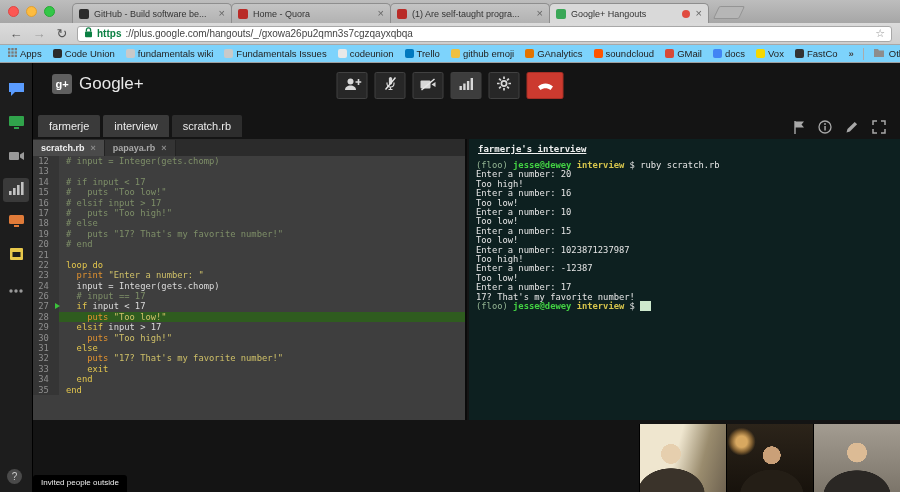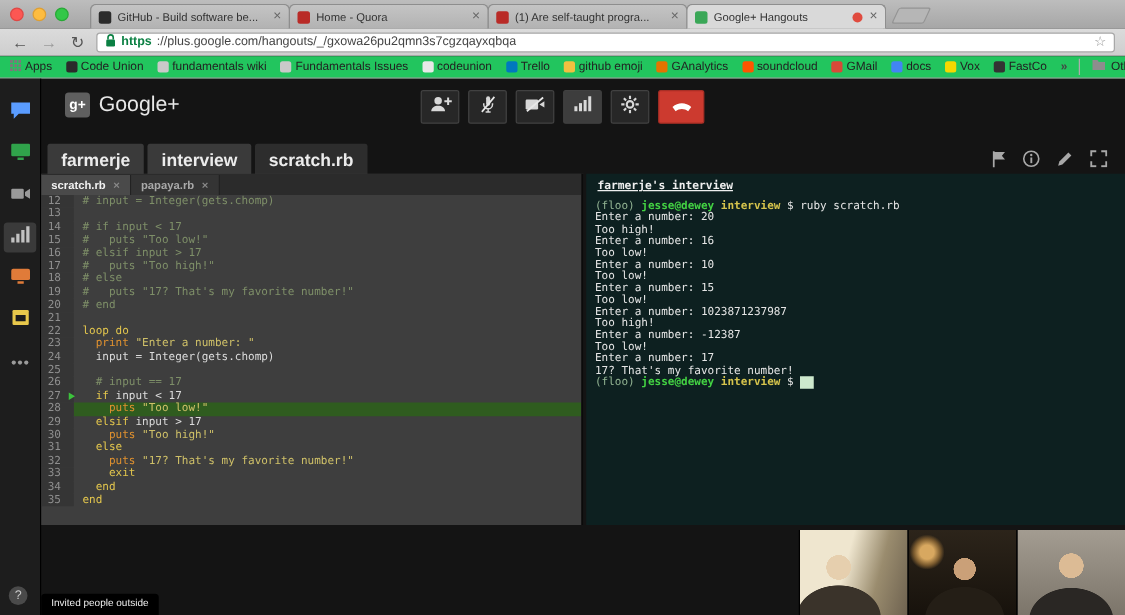--- a/index.html
+++ b/index.html
@@ -24,41 +24,41 @@
   
   .toolbar{position:absolute;top:23px;left:0;width:900px;height:22px;background:linear-gradient(#dbdbdb,#cecece);border-bottom:1px solid #a8a8a8;display:flex;align-items:center;padding:0 8px;gap:7px}
   .navbtn{color:#555;font-size:13px;line-height:1;width:16px;text-align:center}
   .navbtn.dim{color:#9a9a9a}
   .omnibox{flex:1;height:16px;background:#fff;border:1px solid #a8a8a8;border-radius:3px;display:flex;align-items:center;padding:0 6px;font-size:10px;gap:4px;overflow:hidden}
   .scheme{color:#0b8043;font-weight:bold}
   .rest{color:#444;white-space:nowrap;overflow:hidden}
   .star{color:#999;font-size:11px;margin-left:auto;flex:0 0 auto}
 
   
-  .bookmarks{position:absolute;top:45px;left:0;width:900px;height:18px;background:#22c55e;border-bottom:1px solid #9f9f9f;display:flex;align-items:center;padding:0 8px;font-size:9.5px;color:#222;overflow:hidden}
+  .bookmarks{position:absolute;top:45px;left:0;width:900px;height:18px;background:#7dd3fc;border-bottom:1px solid #9f9f9f;display:flex;align-items:center;padding:0 8px;font-size:9.5px;color:#222;overflow:hidden}
   .bm{display:flex;align-items:center;gap:3px;margin-right:11px;white-space:nowrap}
   .bmic{width:9px;height:9px;border-radius:2px;flex:0 0 auto}
   .bm-spacer{flex:1}
   .chev{color:#444;margin-right:9px;font-weight:bold}
   .otherbm{display:flex;align-items:center;gap:4px;border-left:1px solid #ababab;padding-left:9px;white-space:nowrap}
 
   
   .hangout{position:absolute;top:63px;left:0;width:900px;height:429px;background:#141414}
   .side{position:absolute;top:0;left:0;width:33px;height:429px;background:#1d1d1d;border-right:1px solid #000;display:flex;flex-direction:column;align-items:center;padding-top:16px;gap:9px}
   .sideitem{width:26px;height:24px;display:flex;align-items:center;justify-content:center;border-radius:3px}
   .sideitem.active{background:#3a3a3a}
   .help{position:absolute;left:7px;bottom:8px;width:15px;height:15px;border-radius:50%;background:#4a4a4a;color:#ccc;font-size:10px;text-align:center;line-height:15px}
   .logo{position:absolute;top:11px;left:52px;display:flex;align-items:center;gap:7px;color:#e8e8e8;font-size:17px}
   .logoicon{width:20px;height:20px;border-radius:3px;background:#5f5f5f;color:#fff;font-size:11px;font-weight:bold;text-align:center;line-height:20px}
   .controls{position:absolute;top:9px;left:50%;transform:translateX(-50%);display:flex;gap:7px}
   .ctrl{width:31px;height:27px;background:#272727;border:1px solid #414141;border-radius:2px;display:flex;align-items:center;justify-content:center}
   .ctrl.active{background:#3d3d3d}
   .ctrl.hangup{background:#cc3a2f;border-color:#a82e25;width:37px}
   .apptabs{position:absolute;top:52px;left:38px;display:flex;gap:3px}
-  .apptab{background:#3a3a3a;color:#ececec;font-size:14px;font-weight:bold;padding:5px 11px;border-radius:2px 2px 0 0}
+  .apptab{background:#3a3a3a;color:#ececec;font-size:11px;font-weight:normal;padding:5px 11px;border-radius:2px 2px 0 0}
   .apptab.current{background:#2d2d2d}
   .tabicons{position:absolute;top:57px;right:14px;display:flex;gap:13px;align-items:center}
 
   
   .editor{position:absolute;left:33px;top:76px;width:434px;height:281px;background:#3e3e3e;border-right:2px solid #0a0a0a;overflow:hidden}
   .etabs{height:17px;background:#2b2b2b;display:flex;align-items:flex-end}
   .etab{height:16px;display:flex;align-items:center;background:#343434;color:#a9a9a9;font-size:9px;font-weight:bold;padding:0 8px;gap:6px;border-right:1px solid #222}
   .etab.active{background:#4a4a4a;color:#f2f2f2}
   .etclose{color:#8a8a8a;font-size:9px}
   .code{position:absolute;top:17px;left:0;right:0;bottom:0;overflow:hidden;font-family:"DejaVu Sans Mono",monospace;font-size:8.8px;line-height:10.4px}
@@ -410,24 +410,20 @@
             <span class="ln">22</span>
             <span class="lc"><span class="tok-keyword">loop</span><span class="tok-plain"> </span><span class="tok-keyword">do</span></span>
           </div>
           <div class="cline">
             <span class="ln">23</span>
             <span class="lc"><span class="tok-plain">  </span><span class="tok-method">print</span><span class="tok-plain"> </span><span class="tok-string">"Enter a number: "</span></span>
           </div>
           <div class="cline">
             <span class="ln">24</span>
             <span class="lc"><span class="tok-plain">  input = Integer(gets.chomp)</span></span>
-          </div>
-          <div class="cline">
-            <span class="ln">25</span>
-            <span class="lc"></span>
           </div>
           <div class="cline">
             <span class="ln">26</span>
             <span class="lc"><span class="tok-plain">  </span><span class="tok-comment"># input == 17</span></span>
           </div>
           <div class="cline">
             <span class="ln">27<span class="marker"></span></span>
             <span class="lc"><span class="tok-plain">  </span><span class="tok-keyword">if</span><span class="tok-plain"> input &lt; 17</span></span>
           </div>
           <div class="cline hl">

